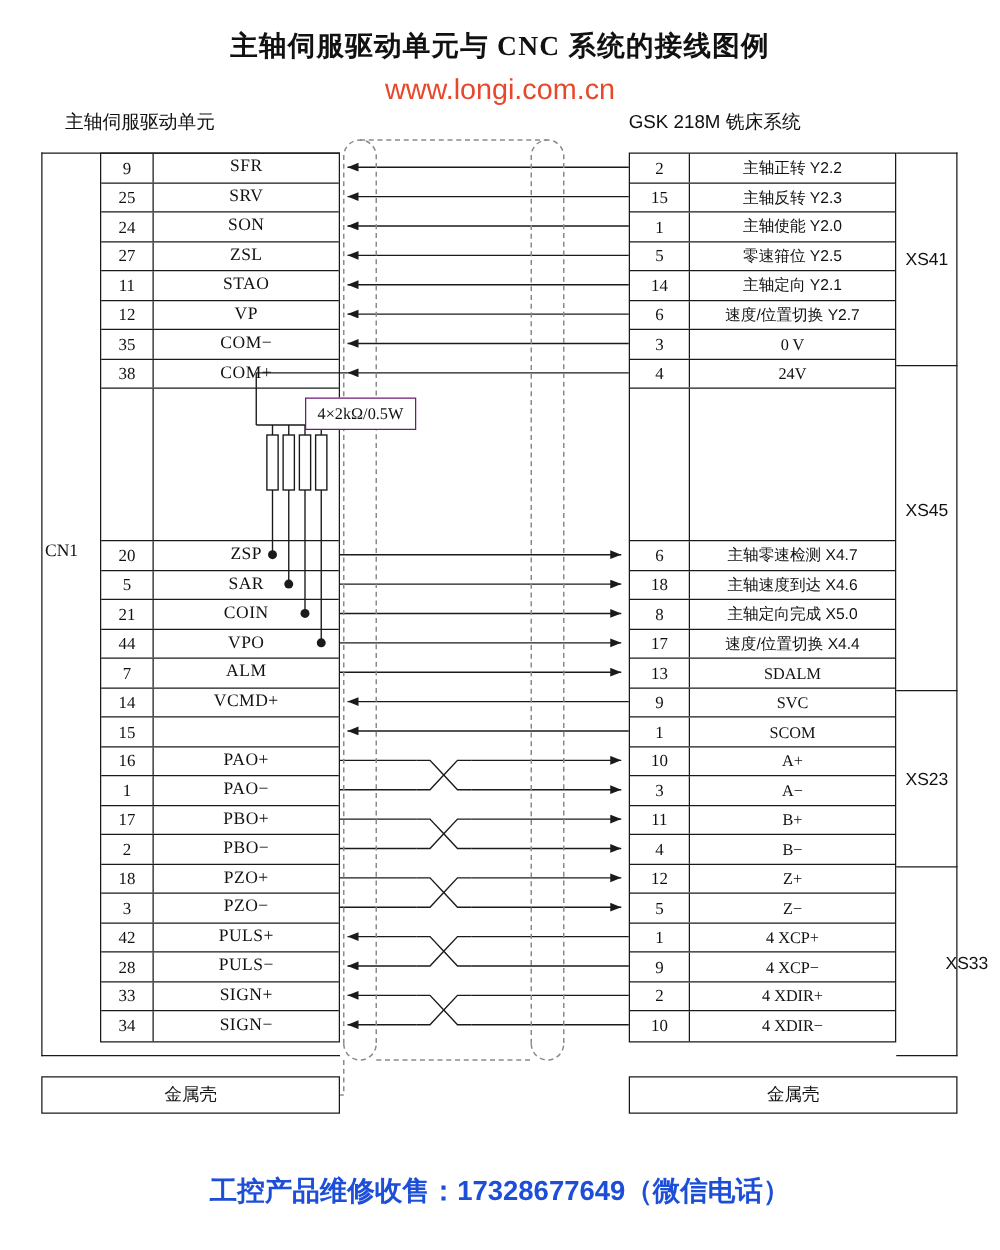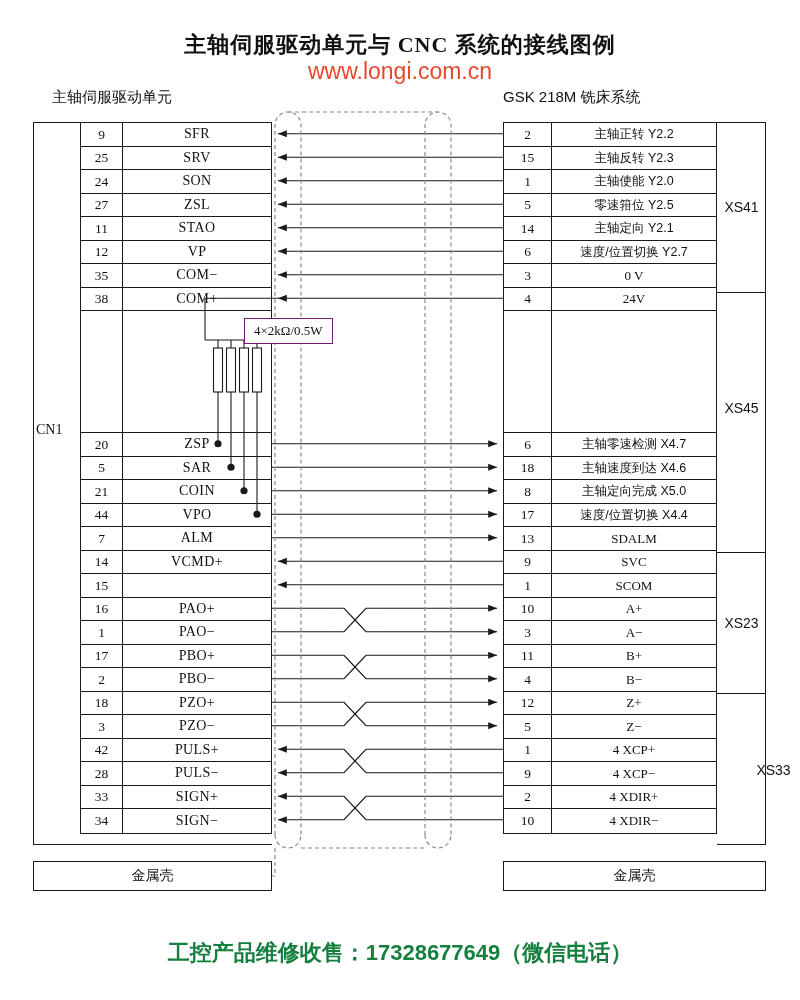--- a/index.html
+++ b/index.html
@@ -8,38 +8,38 @@
     width: 800px; height: 1000px;
     background: #ffffff;
     font-family: "Liberation Serif", "DejaVu Serif", serif;
     color: #111;
     position: relative;
     overflow: hidden;
   }
 
   
   #title {
-    position:absolute; left:0; top:30px; width:800px;
+    position:absolute; left:0; top:22px; width:800px;
     text-align:center;
     font-size:22px; font-weight:bold;
     letter-spacing:1px;
   }
   #website {
     position:absolute; left:0; top:58px; width:800px;
     text-align:center;
     font-size:23px;
     color:#e8472b;
     font-family:"Liberation Sans","DejaVu Sans",sans-serif;
     letter-spacing:0px;
   }
   #footer {
     position:absolute; left:0; top:938px; width:800px;
     text-align:center;
     font-size:22px; font-weight:bold;
-    color:#15803d;
+    color:#1d4ed8;
     font-family:"Liberation Sans","DejaVu Sans",sans-serif;
   }
 
   #lbl-left {
     position:absolute; left:52px; top:88px;
     font-size:15px;
   }
   #lbl-right {
     position:absolute; left:503px; top:88px;
     font-size:15px;
@@ -88,21 +88,21 @@
   #tbl-right .spacer { height:122px; }
 
   
   #cn1-frame {
     position:absolute; left:33px; top:122px;
     width:239px; height:723px;
     border:1px solid #1a1a1a;
     border-right:none;
   }
   #cn1-label {
-    position:absolute; left:36px; top:422px;
+    position:absolute; left:36px; top:434px;
     font-size:14px;
   }
 
   
   .shell {
     position:absolute;
     border:1px solid #1a1a1a;
     display:flex; align-items:center; justify-content:center;
     font-size:14px;
     font-family:"Liberation Sans","DejaVu Sans",sans-serif;

